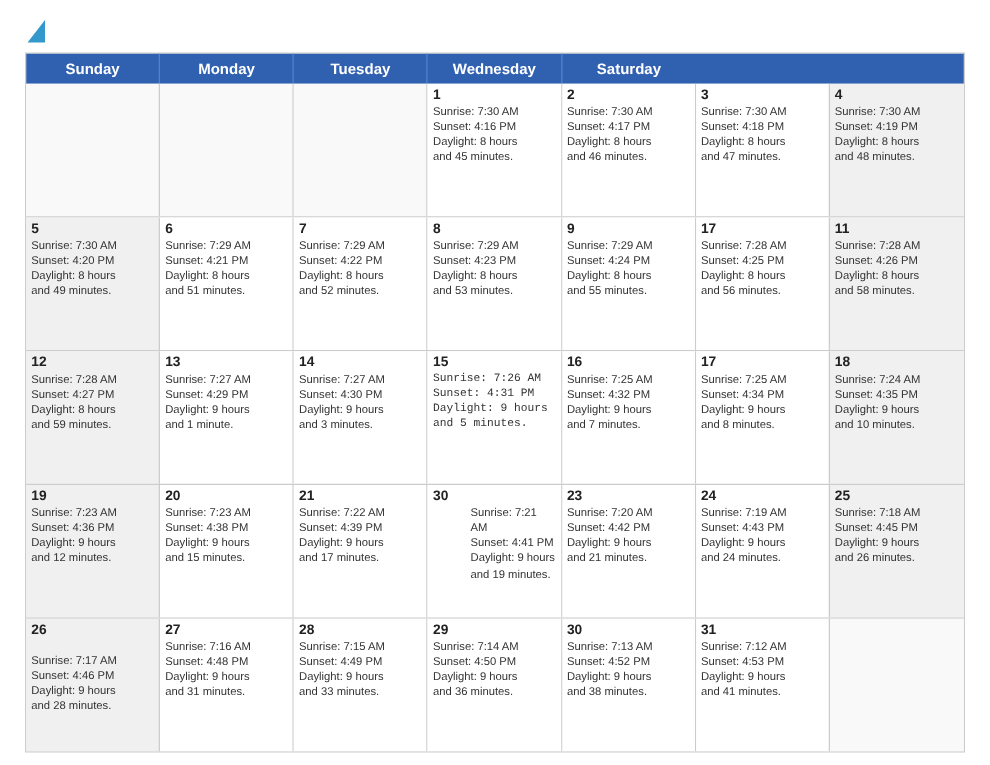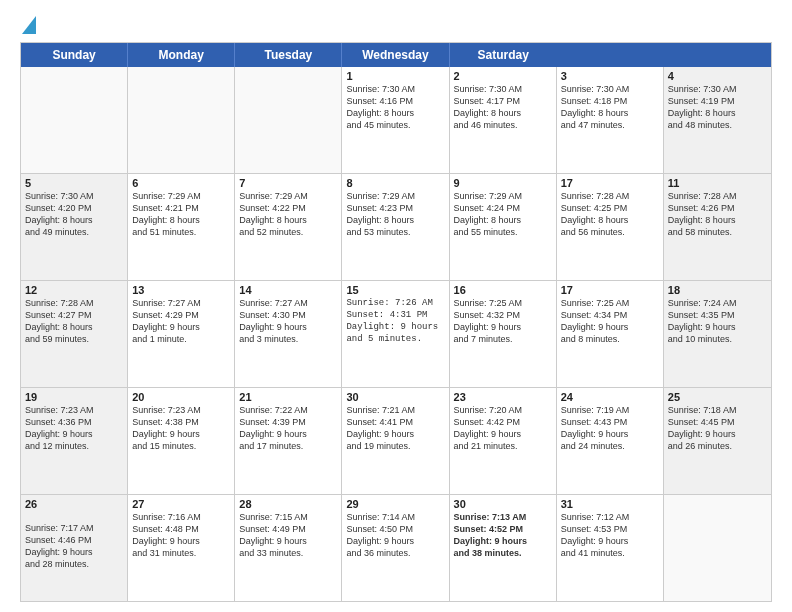--- a/index.html
+++ b/index.html
@@ -281,21 +281,21 @@
           </div>
           <div class="cal-cell">
             <div class="day-number">21</div>
             <div class="day-info" style="white-space: pre-line;">Sunrise: 7:22 AM
 Sunset: 4:39 PM
 Daylight: 9 hours
 and 17 minutes.</div>
           </div>
           <div class="cal-cell">
             <div class="day-number">30</div>
-            <div class="day-info" style="white-space: pre-line;">Sunrise: 7:21 AM
+            <div class="day-info" style="white-space: pre-line; margin-left: 30px;">Sunrise: 7:21 AM
 Sunset: 4:41 PM
 Daylight: 9 hours
 and 19 minutes.</div>
           </div>
           <div class="cal-cell">
             <div class="day-number">23</div>
             <div class="day-info" style="white-space: pre-line;">Sunrise: 7:20 AM
 Sunset: 4:42 PM
 Daylight: 9 hours
 and 21 minutes.</div>
@@ -339,21 +339,21 @@
           </div>
           <div class="cal-cell">
             <div class="day-number">29</div>
             <div class="day-info" style="white-space: pre-line;">Sunrise: 7:14 AM
 Sunset: 4:50 PM
 Daylight: 9 hours
 and 36 minutes.</div>
           </div>
           <div class="cal-cell">
             <div class="day-number">30</div>
-            <div class="day-info" style="white-space: pre-line; font-weight: bold;">Sunrise: 7:13 AM
+            <div class="day-info" style="white-space: pre-line;">Sunrise: 7:13 AM
 Sunset: 4:52 PM
 Daylight: 9 hours
 and 38 minutes.</div>
           </div>
           <div class="cal-cell">
             <div class="day-number">31</div>
             <div class="day-info" style="white-space: pre-line;">Sunrise: 7:12 AM
 Sunset: 4:53 PM
 Daylight: 9 hours
 and 41 minutes.</div>

